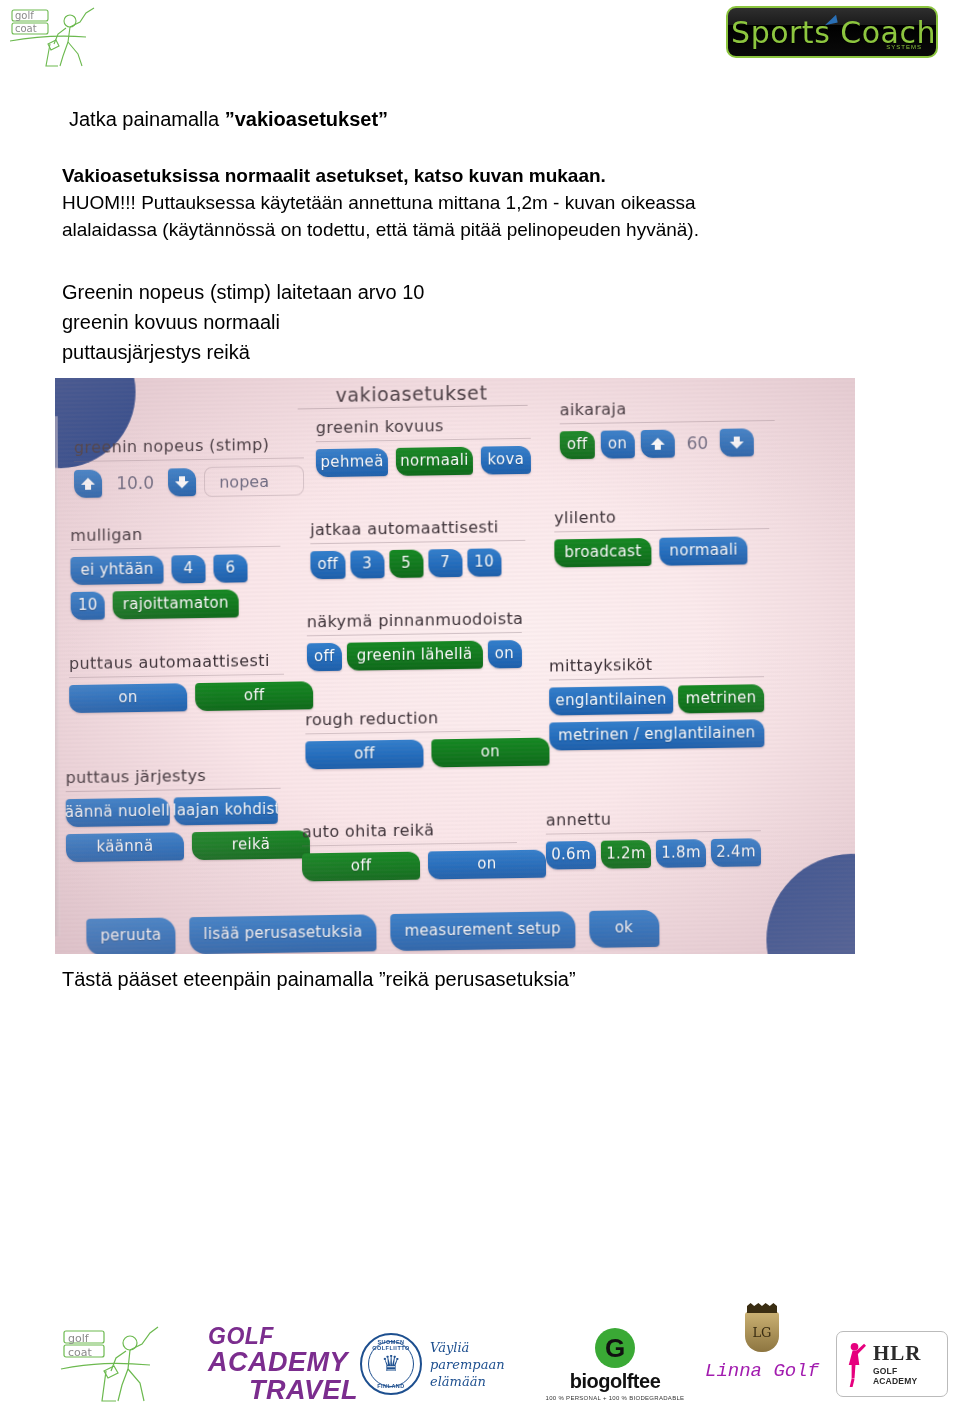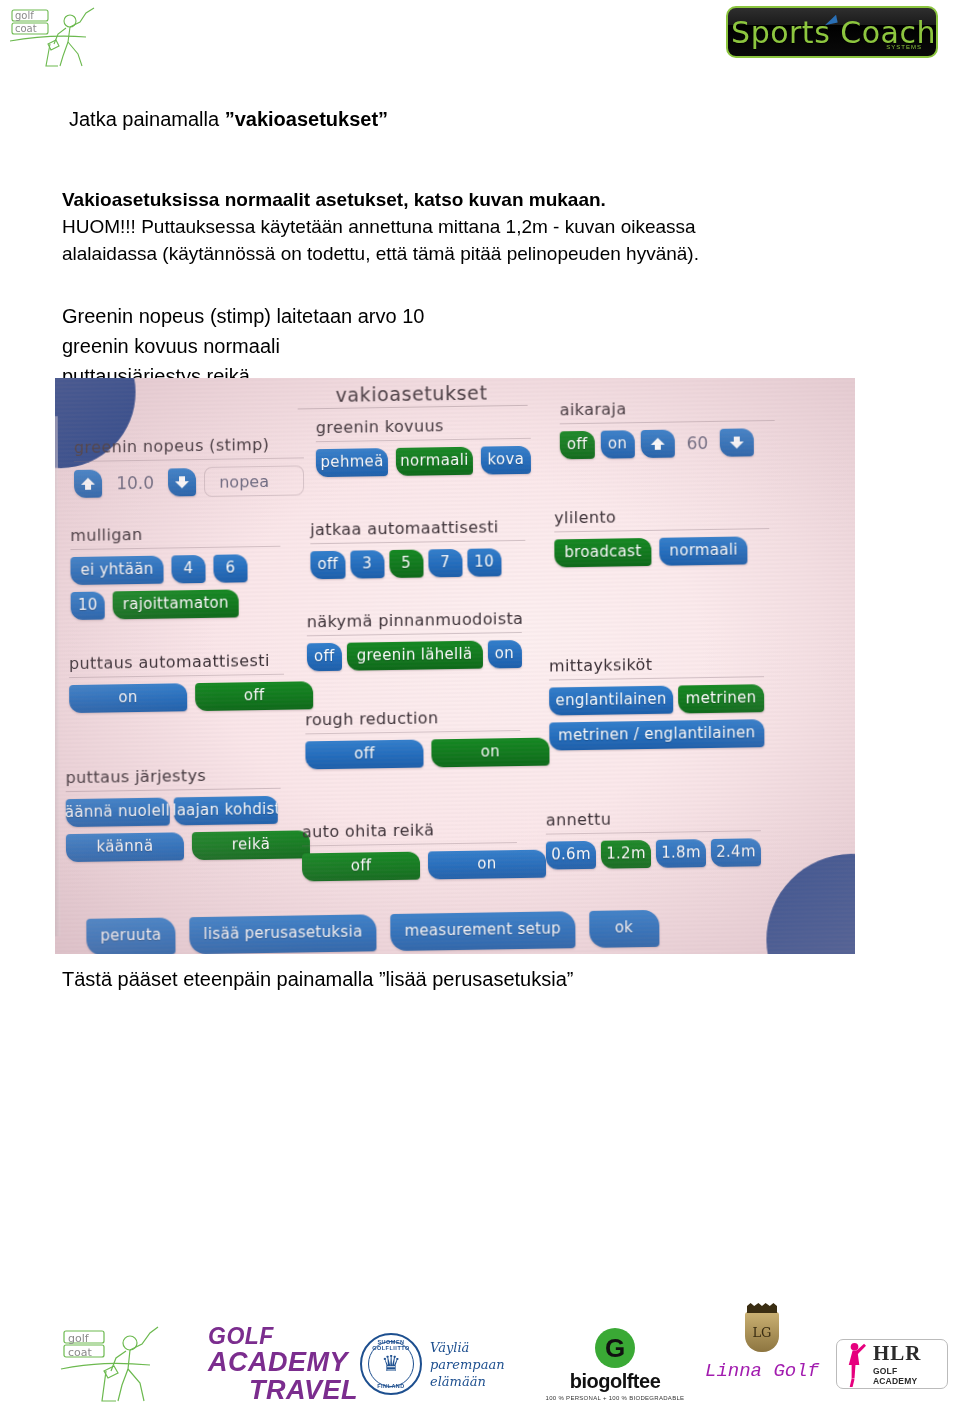--- a/index.html
+++ b/index.html
@@ -37,21 +37,21 @@
   .sc-tick {
     position:absolute; left:96px; top:8px;
     width:0;height:0;border-left:13px solid transparent;border-bottom:8px solid #2a6fb5;
     transform:rotate(-12deg);
   }
 
   
   .doc { position:absolute; left:62px; top:104px; width:880px; }
   .line-lead { font-size:20px; line-height:30px;margin-left:7px; }
   .bold { font-weight:bold; }
-  .blk2 { margin-top:52px; font-size:19px; line-height:27px; }
+  .blk2 { margin-top:28px; font-size:19px; line-height:27px; }
   .blk3 { margin-top:34px; font-size:20px; line-height:30px; }
 
   
   .photo-wrap {
     position:absolute; left:55px; top:378px; width:800px; height:576px;
     overflow:hidden;
     background:#ffffff;
   }
   .photo {
     position:absolute; left:-6px; top:-8px; width:816px; height:594px;
@@ -175,21 +175,21 @@
   .f-linna { left:692px; width:140px; flex-direction:column; align-items:center;}
   .crest { width:34px;height:40px;background:linear-gradient(180deg,#cbb173,#8d7540);
            border-radius:3px 3px 16px 16px; display:flex;align-items:center;justify-content:center;
            font-family:"DejaVu Serif",serif;font-size:13px;color:#3a2d12; position:relative;}
   .crown { position:absolute; top:-9px; left:2px; width:30px; height:10px;
            background:#3a2d12;
            clip-path: polygon(0 100%,0 30%,12% 0,24% 30%,38% 0,50% 30%,62% 0,76% 30%,88% 0,100% 30%,100% 100%); }
   .linna-txt { font-family:Liberation Mono, monospace; font-style:italic; font-size:19px; color:#a21caf; margin-top:8px;}
 
   .f-hlr { left:836px; width:118px; }
-  .hlr-box { width:112px;height:50px;border:1px solid #bbb;border-radius:7px;background:#fff;
+  .hlr-box { width:112px;height:66px;border:1px solid #bbb;border-radius:7px;background:#fff;
              display:flex;align-items:center;gap:5px;padding:0 6px;}
   .hlr-right { display:flex;flex-direction:column;align-items:flex-start;}
   .hlr-h { font-family:"Liberation Serif", serif; font-weight:bold; font-size:21px; color:#2b2b2b; line-height:1; letter-spacing:1px;}
   .hlr-s { font-family:"Liberation Sans", sans-serif; font-weight:bold; font-size:8.5px; color:#2b2b2b; letter-spacing:.2px; margin-top:2px;}
 </style>
 </head>
 <body>
 
 <div class="header">
   <div class="gc-logo">
@@ -406,21 +406,21 @@
       <div class="btn blue bar">lisää perusasetuksia</div>
       <div class="btn blue bar">measurement setup</div>
       <div class="btn blue bar" style="min-width:70px;">ok</div>
     </div>
 
     <div class="scan"></div>
     <div class="vignette"></div>
   </div>
 </div>
 
-<div class="caption">Tästä pääset eteenpäin painamalla ”lisää perusasetuksia”</div>
+<div class="caption">Tästä pääset eteenpäin painamalla ”reikä perusasetuksia”</div>
 
 <div class="footer">
 
   <div class="flogo f-gc">
     <svg width="140" height="86" viewBox="0 0 140 86">
       <g fill="none" stroke="#6cb94f" stroke-width="1.2">
         <rect x="6" y="10" width="40" height="12" rx="2"></rect>
         <rect x="6" y="24" width="40" height="12" rx="2"></rect>
         <path d="M3 48 C34 42 58 41 92 44"></path>
         <circle cx="72" cy="22" r="7"></circle>

